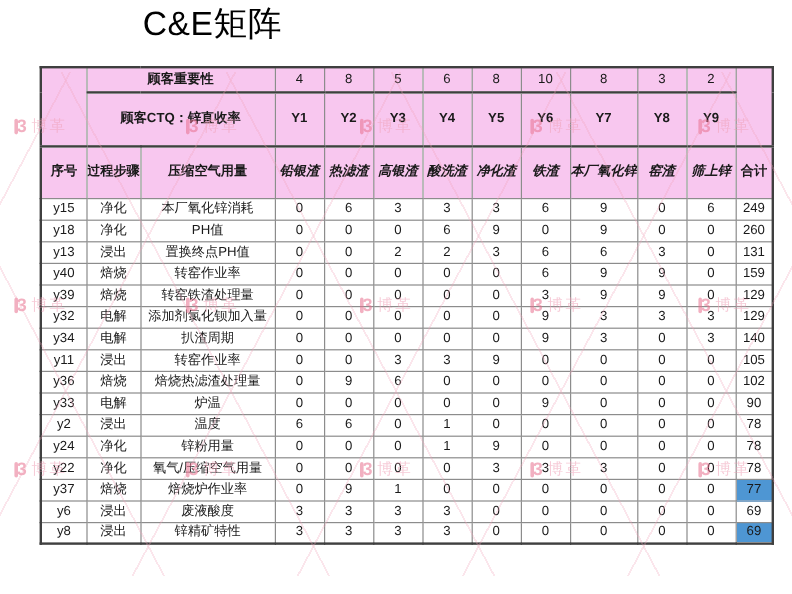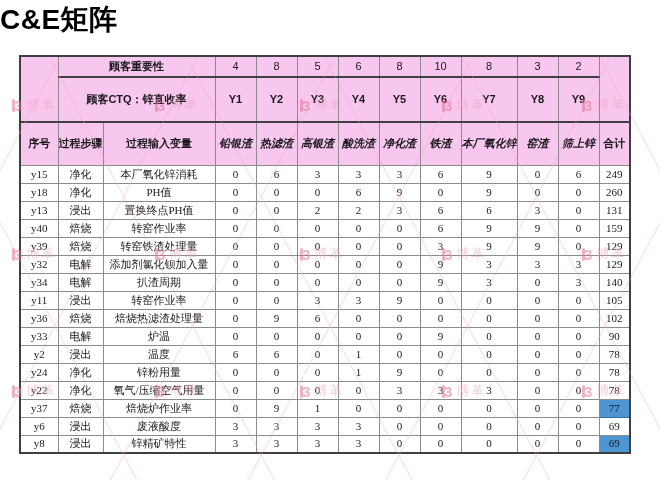--- a/index.html
+++ b/index.html
@@ -3,36 +3,36 @@
 <meta charset="utf-8">
 <style>
   html,body{margin:0;padding:0;}
   body{
     position:relative;width:660px;height:495px;background:#ffffff;overflow:hidden;
     font-family:"Liberation Sans","DejaVu Sans",sans-serif;
     --pink:#f8c7ef; --blue:#4e96d3; --blueline:#2e6da4;
     --dark:#3f3f3f; --line:#8c8c8c; --wm:#e8718f; --wmtext:#f0a2b8;
   }
   .title{
-    position:absolute;top:1px;left:0;width:354px;text-align:left;
-    font-size:28px;font-weight:bold;color:#000;margin:0;letter-spacing:0.5px;
+    position:absolute;top:1px;left:0;width:354px;text-align:center;
+    font-size:28px;font-weight:normal;color:#000;margin:0;letter-spacing:0.5px;
   }
   table.ce{
-    position:absolute;left:19px;top:55px;border-collapse:collapse;table-layout:fixed;
+    position:absolute;left:33px;top:55px;border-collapse:collapse;table-layout:fixed;
     border:2px solid var(--dark);
   }
   table.ce td{
     border:1px solid var(--line);padding:0;margin:0;text-align:center;vertical-align:middle;
     font-size:11px;color:#1a1a1a;white-space:nowrap;overflow:hidden;line-height:1.15;
   }
   td.hd{background:var(--pink);font-weight:bold;}
   tr.r1{height:21px;}
   tr.r2{height:45px;}
   tr.r3{height:43px;}
-  tbody tr{height:18px;font-family:Liberation Serif, serif;}
+  tbody tr{height:18px;}
   tr.r1 td{border-bottom:2px solid var(--dark);}
   tr.r2 td{border-bottom:2px solid var(--dark);}
   td.span2{border-bottom:2px solid var(--dark);}
   td.outhd{white-space:normal;font-style:italic;}
   td.num{font-weight:normal;}
   td.score,td.rowid,td.step,td.variable,td.total{background:#ffffff;font-weight:normal;}
   td.total.blue{background:var(--blue);border:1px solid var(--blueline);}
   
   .wm{
     position:absolute;display:flex;align-items:center;gap:4px;
@@ -93,21 +93,21 @@
         <td class="hd">Y4</td>
         <td class="hd">Y5</td>
         <td class="hd">Y6</td>
         <td class="hd">Y7</td>
         <td class="hd">Y8</td>
         <td class="hd">Y9</td>
       </tr>
     <tr class="r3" id="row-headers">
       <td class="hd">序号</td>
       <td class="hd">过程步骤</td>
-      <td class="hd">过程输入变量</td>
+      <td class="hd">压缩空气用量</td>
       <td class="hd outhd">铅银渣</td>
         <td class="hd outhd">热滤渣</td>
         <td class="hd outhd">高银渣</td>
         <td class="hd outhd">酸洗渣</td>
         <td class="hd outhd">净化渣</td>
         <td class="hd outhd">铁渣</td>
         <td class="hd outhd">本厂氧化锌</td>
         <td class="hd outhd">窑渣</td>
         <td class="hd outhd">筛上锌</td>
         <td class="hd" id="total-header-cell">合计</td>

